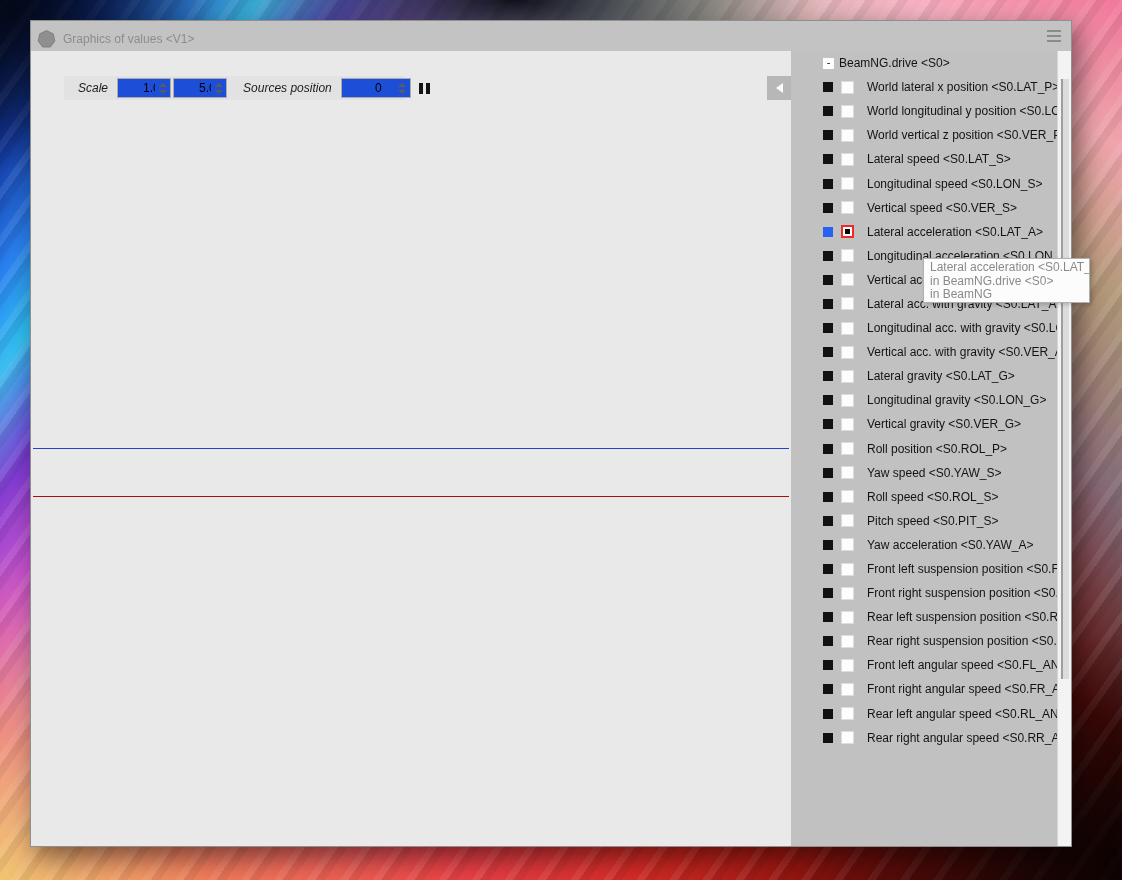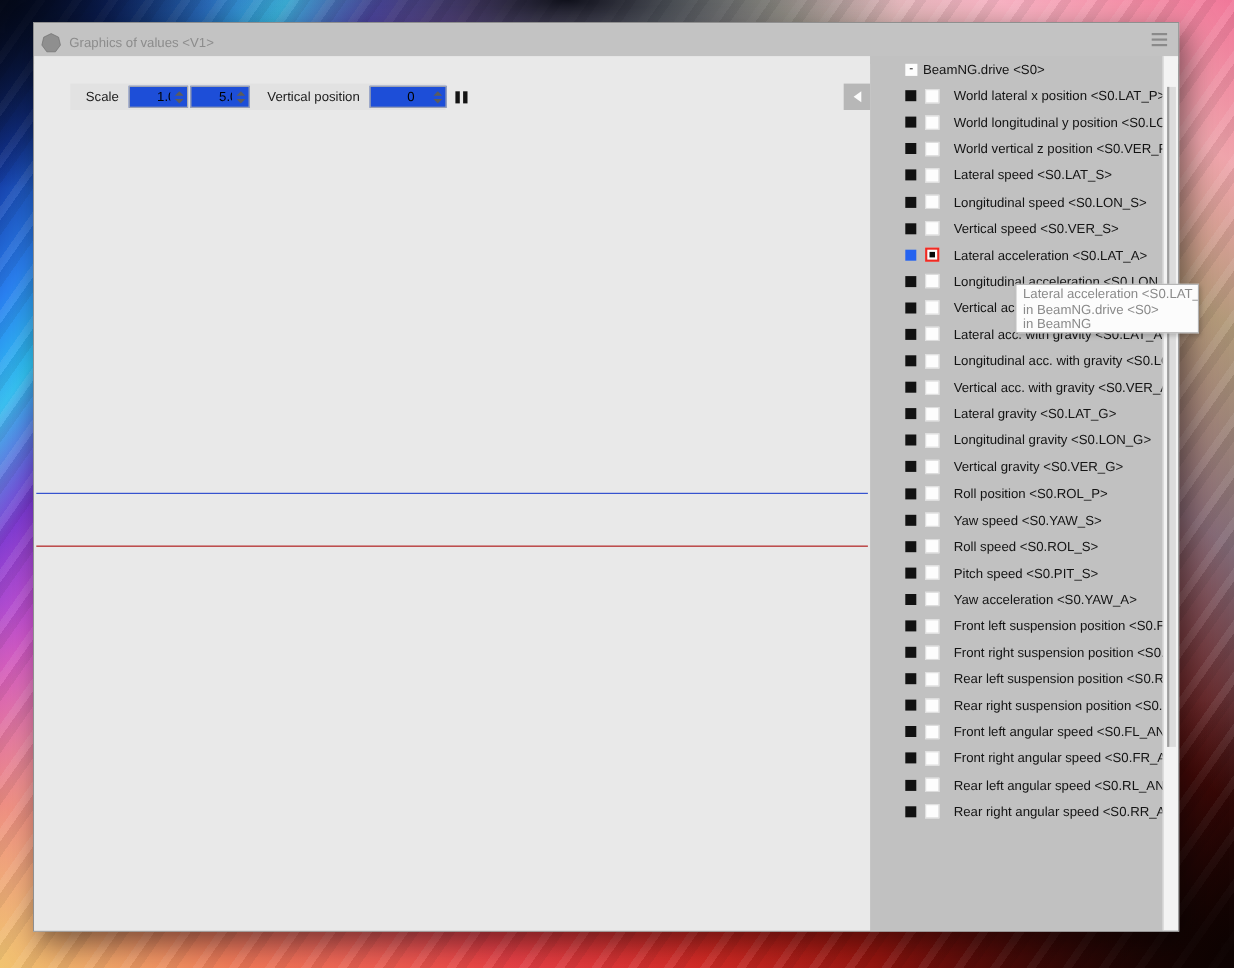--- a/index.html
+++ b/index.html
@@ -38,21 +38,21 @@
   .content { position:absolute; left:0; top:30px; width:1040px; height:795px; }
 
   .graph-pane { position:absolute; left:0; top:0; width:760px; height:795px; background:#e9e9e9; overflow:hidden; }
   .graph-line { position:absolute; left:2px; width:756px; height:1px; }
 
   
   .toolbar {
     position:absolute; left:33px; top:25px; height:24px; width:341px;
     background:#e2e2e2; display:flex; align-items:center; font-size:12px; color:#1c1c1c;
   }
-  .tb-label { padding:0 9px 0 14px; white-space:nowrap; }
+  .tb-label { padding:0 9px 0 14px; white-space:nowrap;font-style:italic; }
   .spinbox {
     height:20px; background:#1d4ed8; border:1px solid #acacac;
     display:flex; align-items:stretch; flex:none;padding-left:20px;
   }
   .spinbox input {
     border:none; outline:none; background:transparent; width:100%;
     font-family:"Liberation Sans", sans-serif; font-size:12px; color:#000; padding-left:5px;
   }
   .spinbox.centered input { text-align:center; padding-left:0; }
   .spin-field { flex:1; display:flex; align-items:center; }
@@ -138,21 +138,21 @@
           <div class="spinbox sb-w56">
             <span class="spin-field">
                 <input value="5.00" style="">
               </span>
             <span class="spin-arrows">
               <i class="arr-up"></i>
               <i class="arr-down"></i>
             </span>
           </div>
 
-          <span class="tb-label">Vertical position</span>
+          <span class="tb-label">Sources position</span>
 
           <div class="spinbox sb-w70 centered">
             <span class="spin-field">
                 <input value="0" style="">
               </span>
             <span class="spin-arrows">
               <i class="arr-up"></i>
               <i class="arr-down"></i>
             </span>
           </div>

